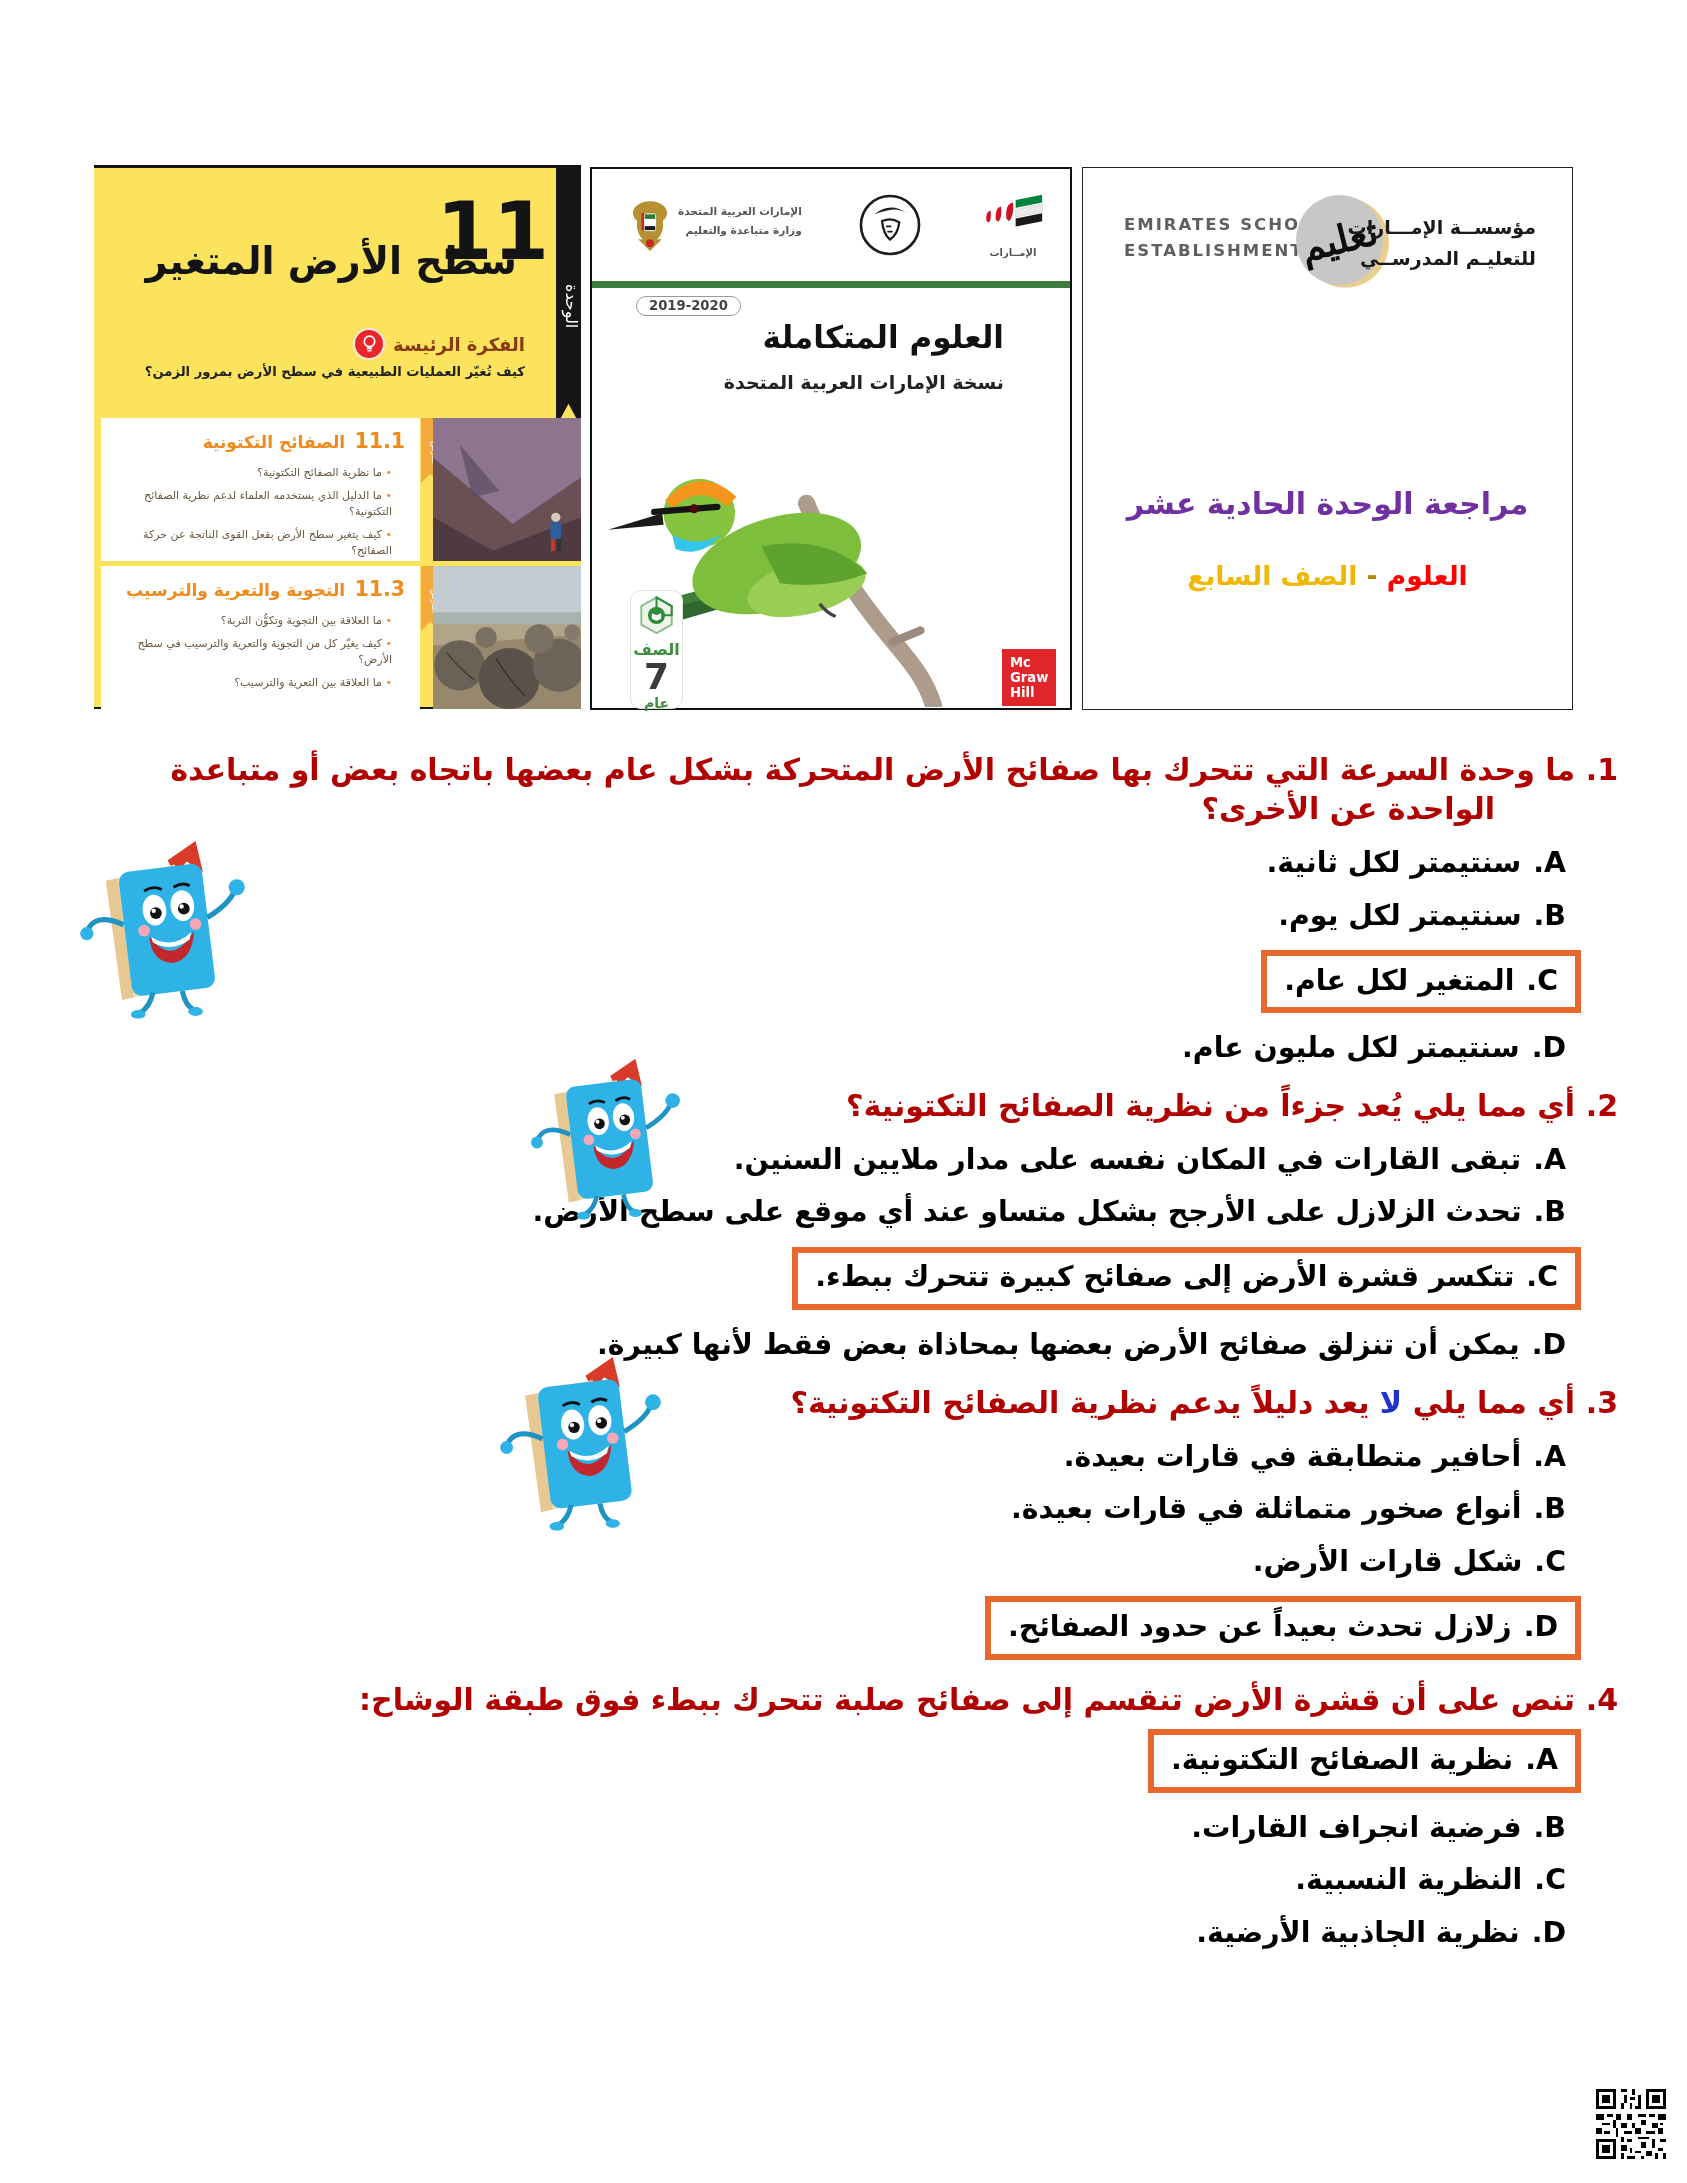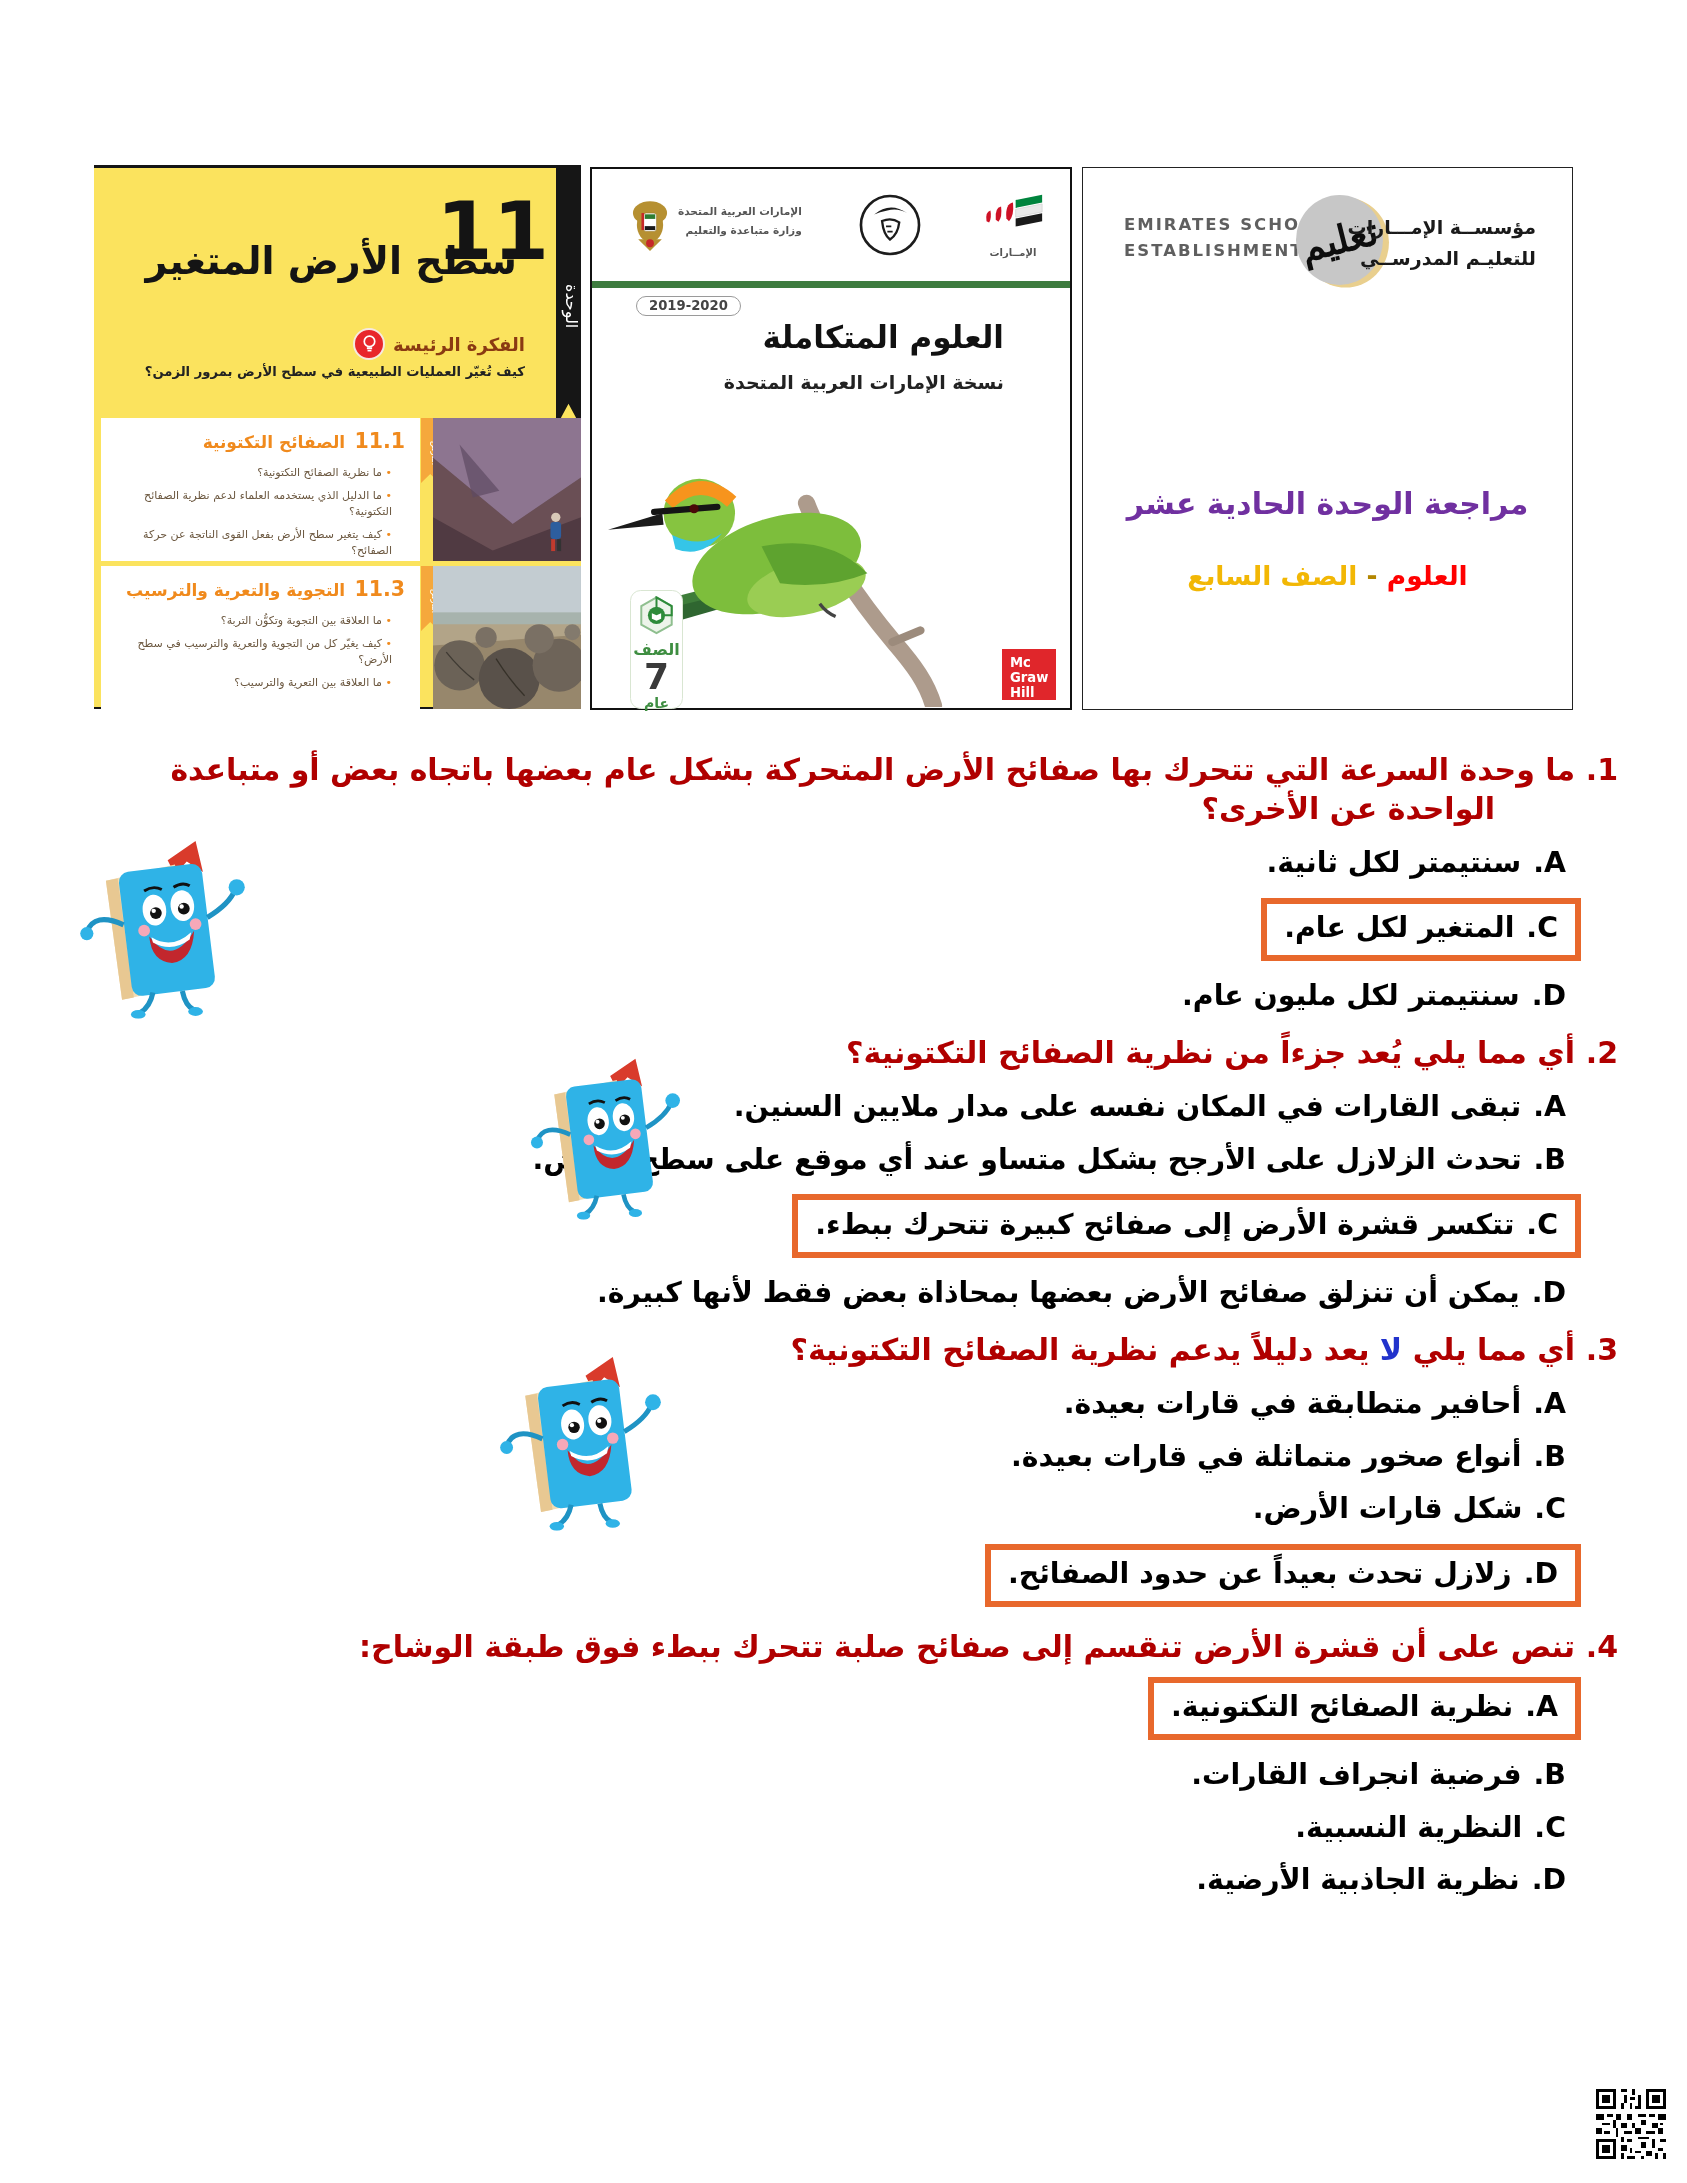--- a/index.html
+++ b/index.html
@@ -41,21 +41,21 @@
   .year-badge{position:absolute;left:44px;top:127px;border:1.3px solid #9a9a9a;border-radius:10.6px;
     padding:1.3px 12px;font-size:13.2px;color:#444;font-weight:700;background:#fff;}
   .bc-title{position:absolute;right:66px;top:150px;font-size:31px;font-weight:700;color:#111;direction:rtl;}
   .bc-subtitle{position:absolute;right:66px;top:202px;font-size:19px;font-weight:700;color:#222;direction:rtl;}
   .bird-wrap{position:absolute;left:16px;top:283px;width:397px;height:255px;}
   .seal{position:absolute;left:38px;top:421px;width:53px;height:119px;background:#fff;
     border:1.3px solid #D9E6D2;border-radius:10.6px;text-align:center;box-sizing:border-box;padding-top:5.3px;}
   .seal .s-label{color:#3E8E41;font-size:16px;font-weight:700;margin-top:1.3px;}
   .seal .s-num{color:#3a3a3a;font-size:36px;font-weight:700;line-height:1;}
   .seal .s-suffix{color:#3E8E41;font-size:14px;font-weight:700;}
-  .mcgraw{position:absolute;left:410px;top:480px;width:54px;height:51px;background:#E0262B;color:#fff;
+  .mcgraw{position:absolute;left:410px;top:480px;width:54px;height:57px;background:#E0262B;color:#fff;
     font-weight:700;font-size:13.2px;line-height:1.15;padding:6px 0 0 8px;box-sizing:border-box;}
   
   #est-box{left:1082px;top:167px;width:491px;height:543px;background:#fff;border:1.3px solid #222;}
   .en-org{position:absolute;left:41px;top:44px;color:#5f5f5f;font-size:16.5px;letter-spacing:2px;
     line-height:1.55;font-weight:700;}
   .taleem{position:absolute;left:213px;top:26.5px;width:87px;height:90px;border-radius:50%;
     background:#C7C7C7;box-shadow:6px 2.6px 0 #E9CF8E;display:flex;align-items:center;justify-content:center;}
   .taleem span{font-family:"DejaVu Serif",serif;font-weight:700;font-size:38px;color:#0d0d0d;
     transform:rotate(-14deg);}
   .ar-org{position:absolute;right:36px;top:44px;text-align:right;direction:rtl;font-size:19px;
@@ -297,20 +297,23 @@
 
 <div id="questions">
 
   <div class="question first">
     <span class="q-num">1.</span><span>ما وحدة السرعة التي تتحرك بها صفائح الأرض المتحركة بشكل عام بعضها باتجاه بعض أو متباعدة</span>
   </div>
   <div class="q-line2">الواحدة عن الأخرى؟</div>
 
   <div class="opt">
     <span class="opt-label">A.</span><span>سنتيمتر لكل ثانية.</span>
+  </div>
+  <div class="opt">
+    <span class="opt-label">B.</span><span>سنتيمتر لكل يوم.</span>
   </div>
   <div class="opt boxed-row">
     <span class="box">
       <span class="opt-label">C.</span><span>المتغير لكل عام.</span>
     </span>
   </div>
   <div class="opt">
     <span class="opt-label">D.</span><span>سنتيمتر لكل مليون عام.</span>
   </div>
 

